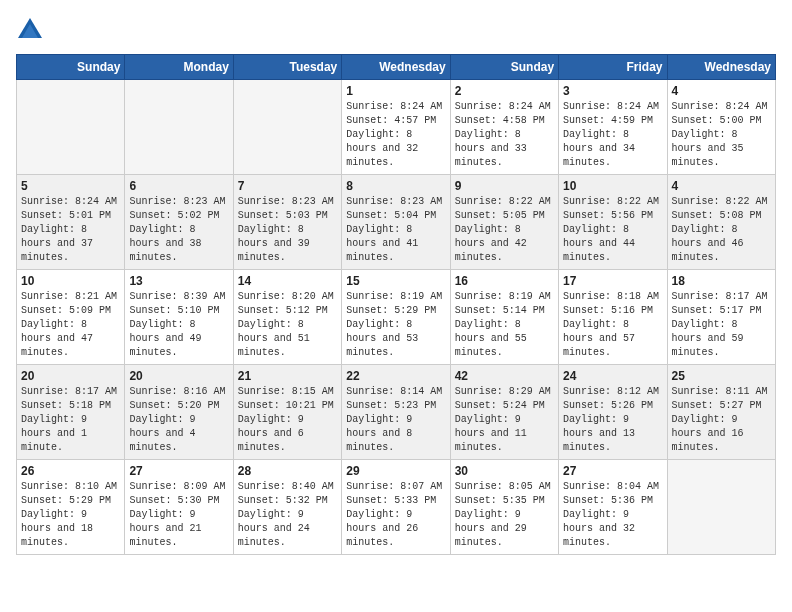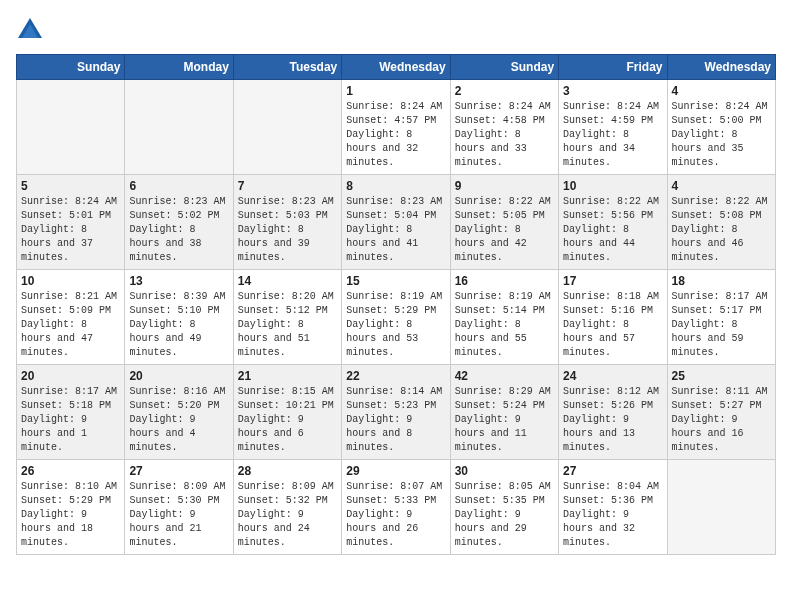--- a/index.html
+++ b/index.html
@@ -330,21 +330,21 @@
           </td>
           <td>
             <div class="day-number">27</div>
             <div class="day-info">Sunrise: 8:09 AM
 Sunset: 5:30 PM
 Daylight: 9 hours
 and 21 minutes.</div>
           </td>
           <td>
             <div class="day-number">28</div>
-            <div class="day-info">Sunrise: 8:09 AM
+            <div class="day-info">Sunrise: 8:40 AM
 Sunset: 5:32 PM
 Daylight: 9 hours
 and 24 minutes.</div>
           </td>
           <td>
             <div class="day-number">29</div>
             <div class="day-info">Sunrise: 8:07 AM
 Sunset: 5:33 PM
 Daylight: 9 hours
 and 26 minutes.</div>

